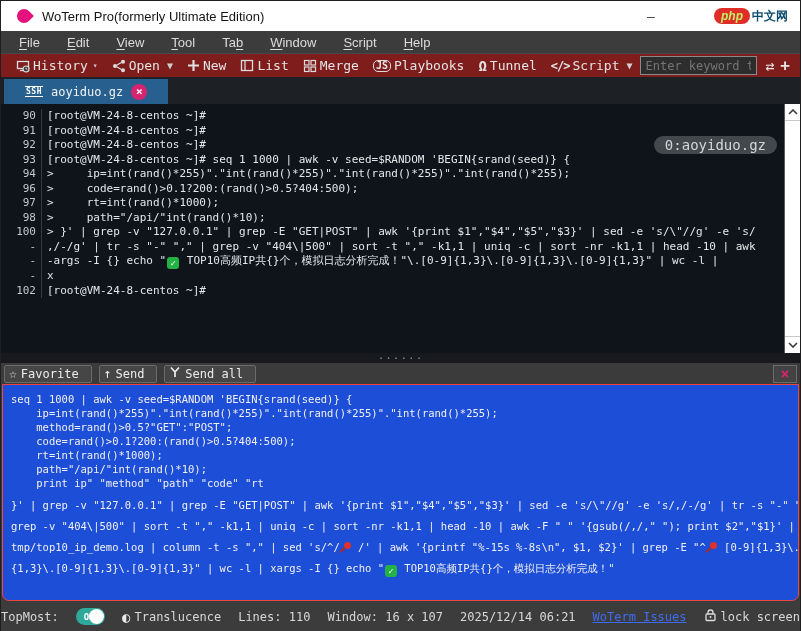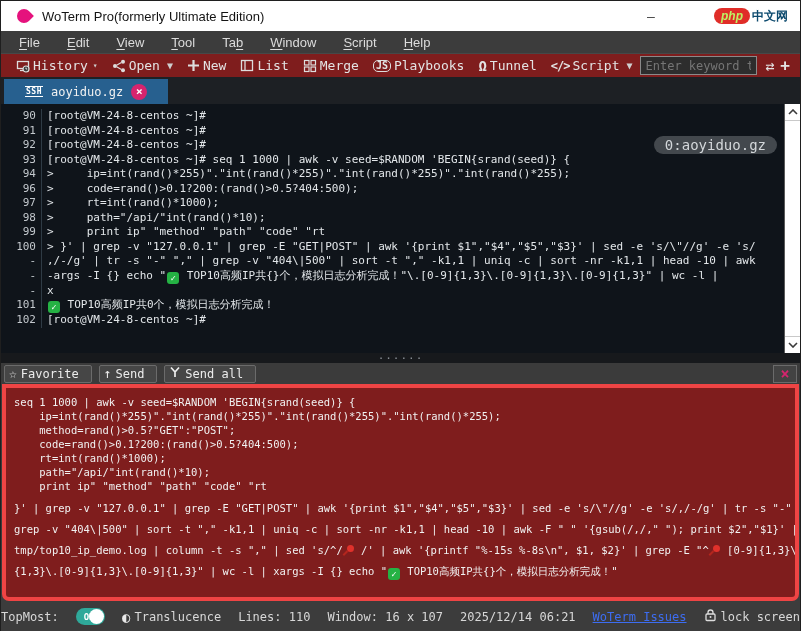--- a/index.html
+++ b/index.html
@@ -62,21 +62,21 @@
   .splitter .dots { position:absolute; left:50%; top:-4px; transform:translateX(-50%); color:#8a9096; font-size:11px; letter-spacing:1px; }
   .splitter .dots::after { content:"......"; }
 
   
   .panelhead { height:21px; flex:0 0 21px; background:#3b3b3b; display:flex; align-items:center; gap:7px; padding:0 3px; font-size:12px; color:#ececec; }
   .pbtn { height:18px; background:#464646; border:1px solid #6b6b6b; border-radius:2px; display:flex; align-items:center; gap:4px; padding:0 12px 0 4px; white-space:nowrap; }
   .pbtn .glyph { font-size:13px; }
   .pclose { margin-left:auto; width:24px; height:18px; background:#434343; border:1px solid #6b6b6b; color:#d6246e; font-weight:bold; font-size:15px; line-height:16px; text-align:center; }
 
   
-  .editor { height:217px; flex:0 0 217px; background:#7f1d1d; border:4px solid #ef4444; border-radius:0 0 7px 7px; margin:0 1px; padding:7px 8px; color:#f1f1f1; font-size:10.5px; overflow:hidden; }
+  .editor { height:217px; flex:0 0 217px; background:#1d4ed8; border:1px solid #ef4444; border-radius:0 0 7px 7px; margin:0 1px; padding:7px 8px; color:#f1f1f1; font-size:10.5px; overflow:hidden; }
   .eb1 div { white-space:pre; line-height:14px; }
   .eb2 { margin-top:5px; }
   .eb2 div { white-space:pre; line-height:21px; }
 
   
   .statusbar { height:31px; flex:0 0 31px; background:#3c3c3c; display:flex; align-items:center; justify-content:center; gap:17px; font-size:12px; color:#d8d8d8; }
   .sitem { display:flex; align-items:center; gap:4px; white-space:nowrap; }
   .toggle { width:44px; height:17px; background:#2fa99a; border-radius:9px; position:relative; color:#fff; font-size:9px; display:flex; align-items:center; padding-left:8px; font-weight:bold; }
   .knob { position:absolute; right:1px; top:1px; width:15px; height:15px; background:#fff; border-radius:50%; }
   .half-circle { font-size:14px; color:#e8e8e8; }
@@ -217,42 +217,34 @@
         </div>
         <div class="trow">
           <span class="lnum">97</span>
           <span class="ltext">&gt;     rt=int(rand()*1000);</span>
         </div>
         <div class="trow">
           <span class="lnum">98</span>
           <span class="ltext">&gt;     path="/api/"int(rand()*10);</span>
         </div>
         <div class="trow">
-          <span class="lnum">99</span>
-          <span class="ltext">&gt;     print ip" "method" "path" "code" "rt</span>
-        </div>
-        <div class="trow">
           <span class="lnum">100</span>
           <span class="ltext">&gt; }' | grep -v "127.0.0.1" | grep -E "GET|POST" | awk '{print $1","$4","$5","$3}' | sed -e 's/\"//g' -e 's/</span>
         </div>
         <div class="trow">
           <span class="lnum">-</span>
           <span class="ltext">,/-/g' | tr -s "-" "," | grep -v "404\|500" | sort -t "," -k1,1 | uniq -c | sort -nr -k1,1 | head -10 | awk</span>
         </div>
         <div class="trow">
           <span class="lnum">-</span>
           <span class="ltext">-args -I {} echo "<span class="icon-check">✓</span> TOP10高频IP共{}个，模拟日志分析完成！"\.[0-9]{1,3}\.[0-9]{1,3}\.[0-9]{1,3}" | wc -l |</span>
         </div>
         <div class="trow">
           <span class="lnum">-</span>
           <span class="ltext">x</span>
-        </div>
-        <div class="trow">
-          <span class="lnum">101</span>
-          <span class="ltext"><span class="icon-check">✓</span> TOP10高频IP共0个，模拟日志分析完成！</span>
         </div>
         <div class="trow">
           <span class="lnum">102</span>
           <span class="ltext">[root@VM-24-8-centos ~]#</span>
         </div>
       </div>
     <div class="badge">0:aoyiduo.gz</div>
     <div class="vscroll">
       <div class="sbtn up">
           <svg width="10" height="6">

